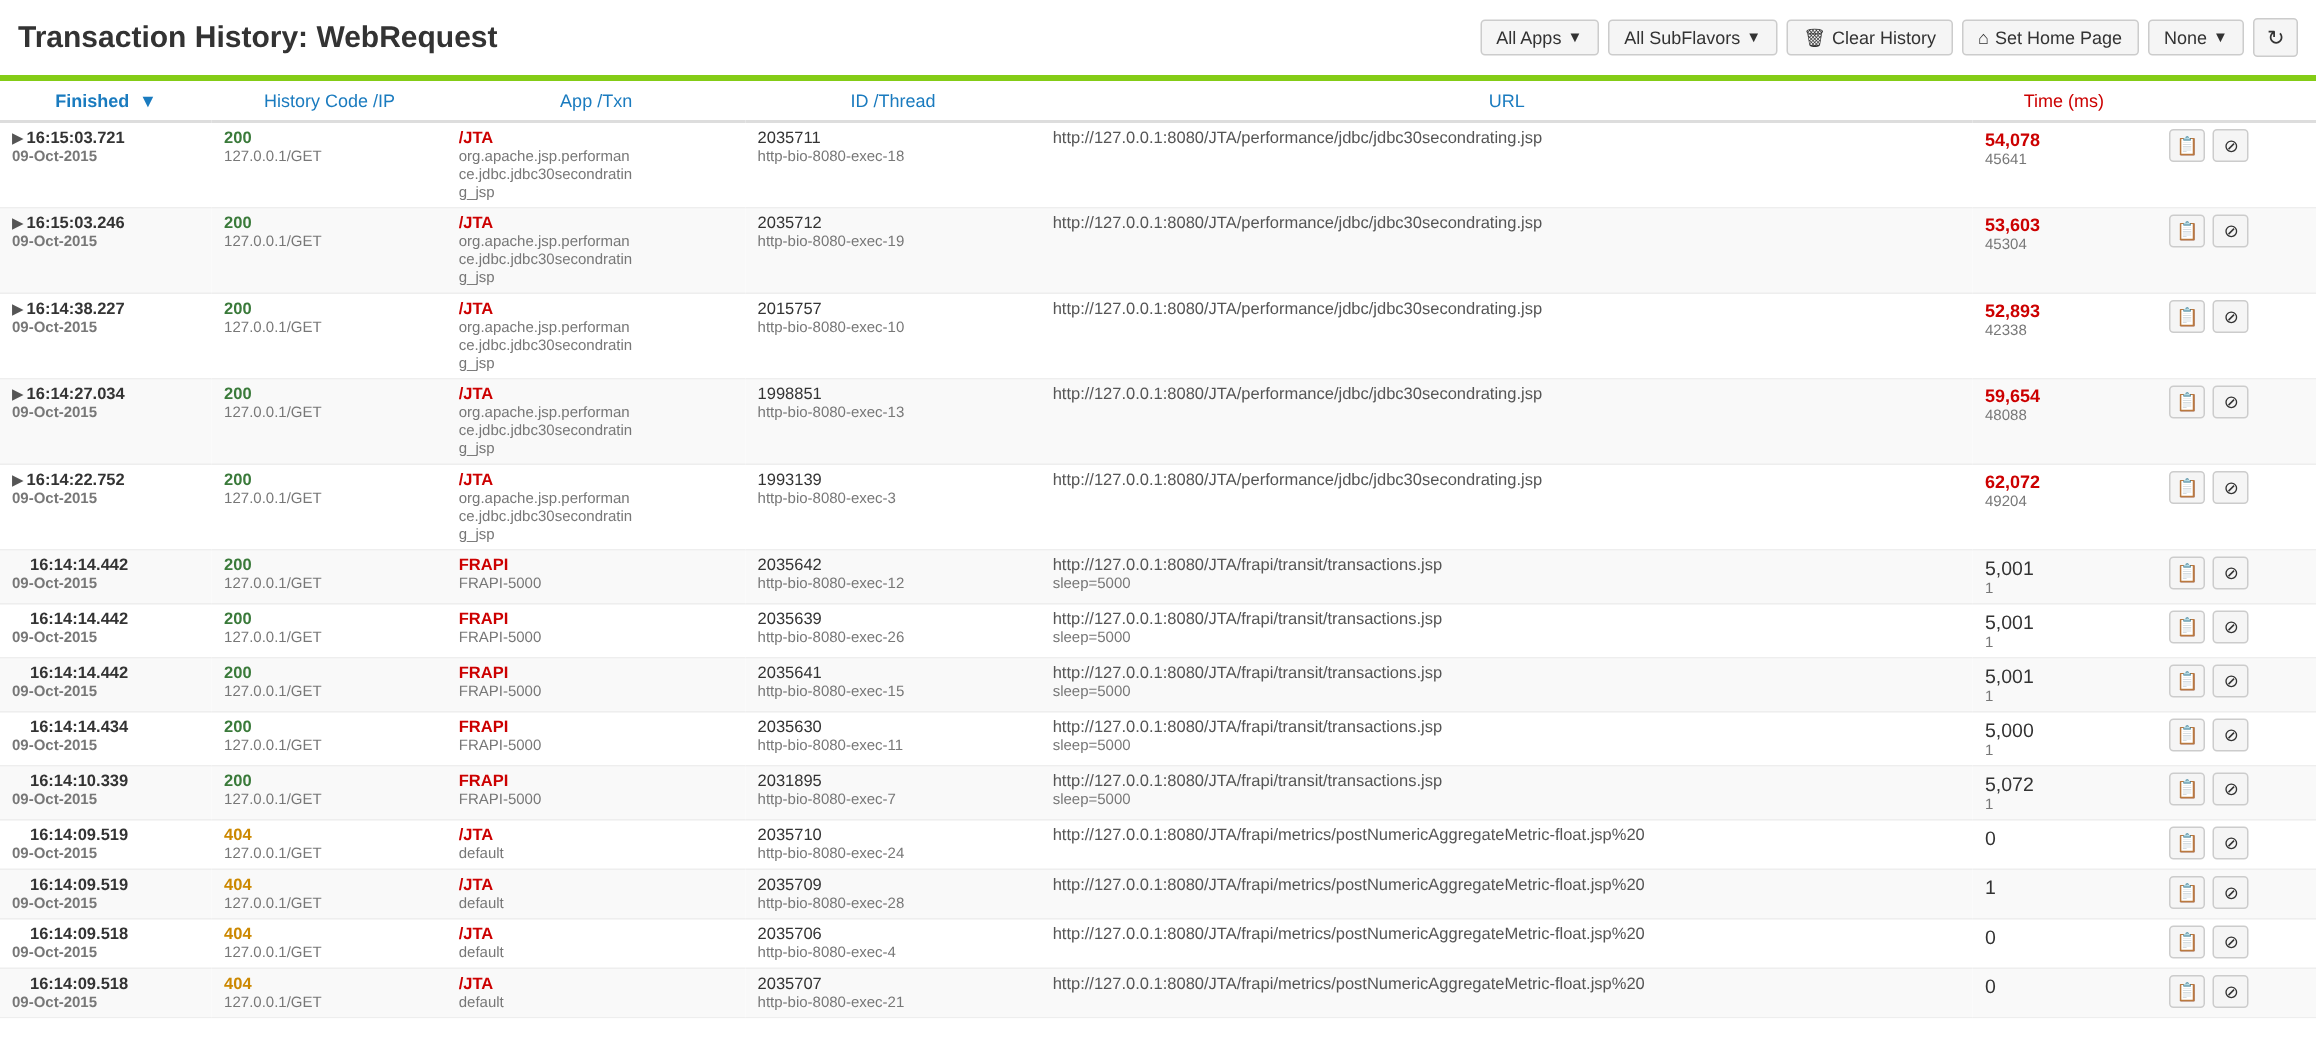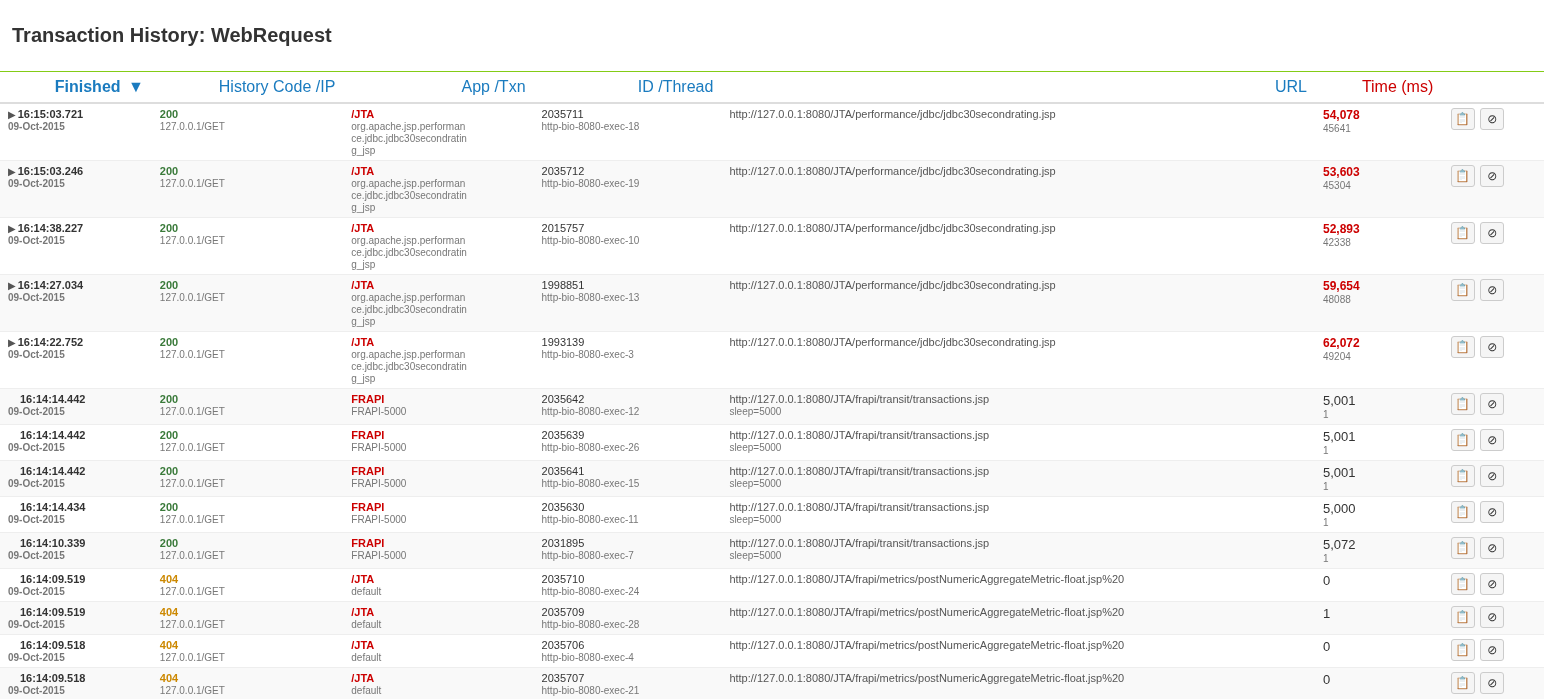--- a/index.html
+++ b/index.html
@@ -2,22 +2,22 @@
 <html><head>
   <meta charset="utf-8">
   <style>
     * { box-sizing: border-box; margin: 0; padding: 0; }
     body { font-family: Arial, Helvetica, sans-serif; font-size: 12px; background: #fff; color: #333; }
 
     .header-bar {
       display: flex;
       align-items: center;
       justify-content: space-between;
-      padding: 24px 12px;
-      border-bottom: 1px solid #84cc16;
+      padding: 12px 12px;
+      border-bottom: 4px solid #84cc16;
     }
 
     .page-title {
       font-size: 20px;
       font-weight: bold;
       color: #333;
     }
 
     .header-controls {
       display: flex;
@@ -53,24 +53,24 @@
       border-collapse: collapse;
     }
 
     thead tr {
       background: #fff;
       border-bottom: 2px solid #ddd;
     }
 
     thead th {
       padding: 6px 8px;
-      text-align: right;
+      text-align: center;
       font-weight: normal;
       color: #1a7bbf;
-      font-size: 16px;
+      font-size: 12px;
       white-space: nowrap;
     }
 
     thead th.sort-active {
       font-weight: bold;
     }
 
     thead th .sort-arrow {
       display: inline-block;
       margin-left: 3px;
@@ -135,20 +135,34 @@
       font-size: 10px;
       cursor: pointer;
       margin-right: 2px;
     }
   </style>
 </head>
 <body>
 
 <div class="header-bar">
   <h1 class="page-title">Transaction History: WebRequest</h1>
+  <div class="header-controls">
+    <button class="btn btn-dropdown">All Apps</button>
+    <button class="btn btn-dropdown">All SubFlavors</button>
+    <button class="btn">
+      <span>🗑</span>
+      <span>Clear History</span>
+    </button>
+    <button class="btn">
+      <span>⌂</span>
+      <span>Set Home Page</span>
+    </button>
+    <button class="btn btn-dropdown">None</button>
+    <button class="btn refresh-btn">↻</button>
+  </div>
 </div>
 
 <div style="overflow-x:auto;">
   <table>
     <thead>
       <tr>
         <th class="sort-active" style="color:#1a7bbf;">
           <span>Finished</span>
           <span class="sort-arrow">▼</span>
         </th>

